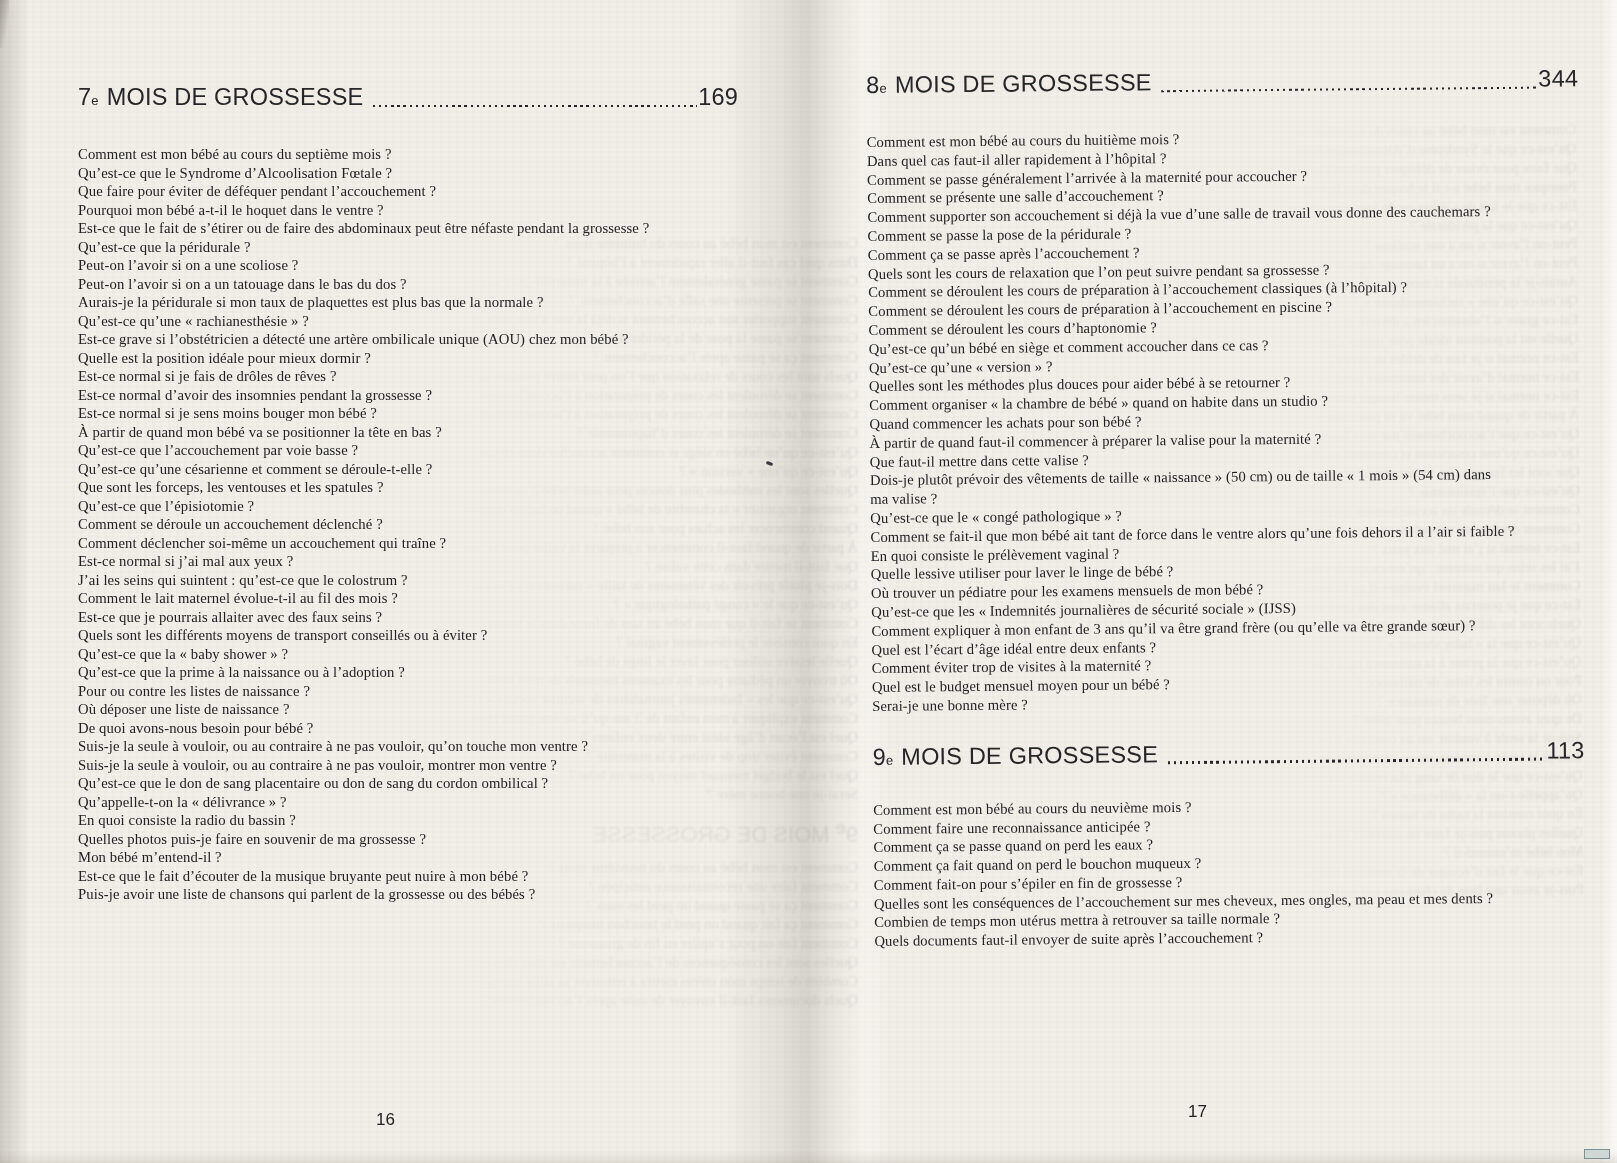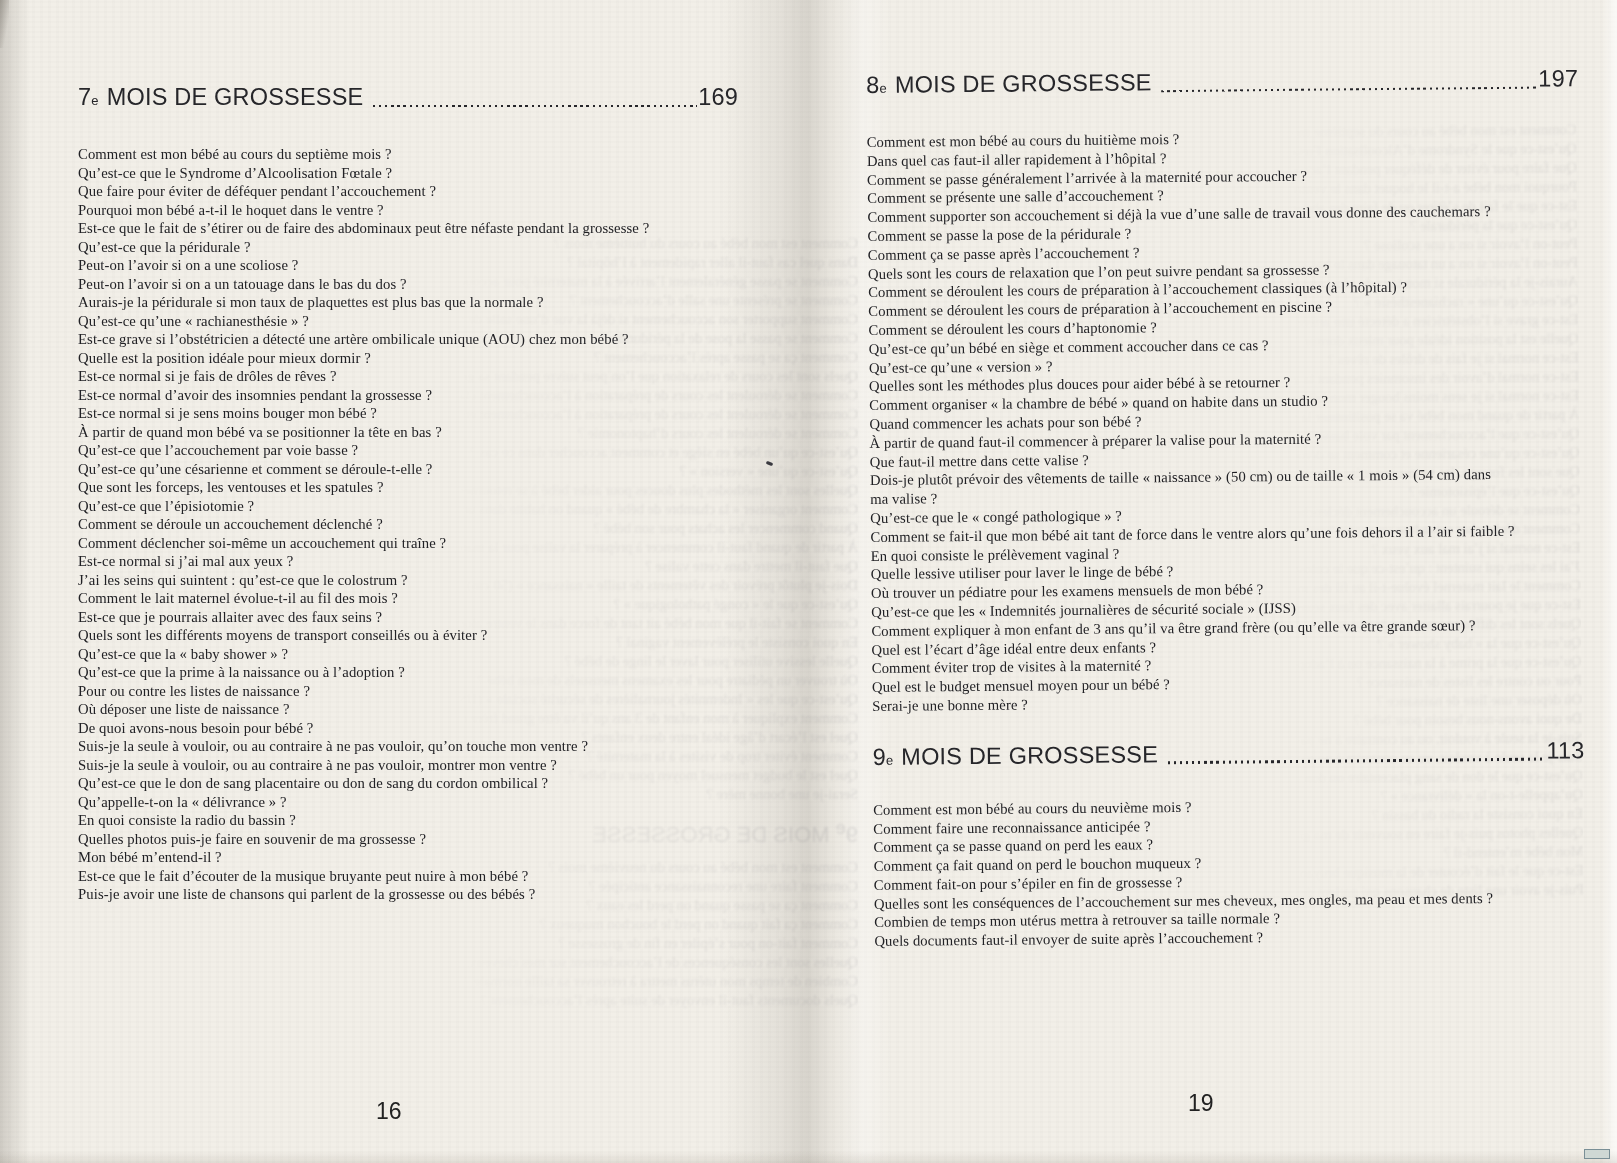--- a/index.html
+++ b/index.html
@@ -65,21 +65,21 @@
     font-size:14.7px;color:var(--ink);letter-spacing:.1px;
   }
   .page-left .q-list{line-height:18.5px;}
   .page-right .q-list{line-height:18.8px;}
   .page-right .q-list.last{margin-top:30px;}
   .q{white-space:pre-line;}
 
   .folio{
     position:absolute;
     font-family:"Liberation Sans",sans-serif;
-    font-size:23px;color:#222;
+    font-size:17px;color:#222;margin-top:12px;
   }
   .folio-left{left:376px;top:1098px;}
   .folio-right{left:1188px;top:1090px;}
 
   
   .ghost-wrap{
     position:absolute;pointer-events:none;overflow:hidden;
     color:var(--ghost);font-family:"Liberation Serif",serif;
     font-size:14.5px;line-height:19px;filter:blur(.8px);
   }
@@ -261,21 +261,21 @@
             <div class="gline">Puis-je avoir une liste de chansons qui parlent de la grossesse ou des bébés ?</div>
           </div>
       </div>
     </div>
 
     <header class="toc-line">
       <span class="toc-num">8</span>
         <sup class="toc-sup">e</sup>
       <span class="toc-title">MOIS DE GROSSESSE</span>
       <span class="leader"></span>
-      <span class="pageref">197</span>
+      <span class="pageref">344</span>
     </header>
 
     <div class="q-list">
         <div class="q">Comment est mon bébé au cours du huitième mois ?</div>
         <div class="q">Dans quel cas faut-il aller rapidement à l’hôpital ?</div>
         <div class="q">Comment se passe généralement l’arrivée à la maternité pour accoucher ?</div>
         <div class="q">Comment se présente une salle d’accouchement ?</div>
         <div class="q">Comment supporter son accouchement si déjà la vue d’une salle de travail vous donne des cauchemars ?</div>
         <div class="q">Comment se passe la pose de la péridurale ?</div>
         <div class="q">Comment ça se passe après l’accouchement ?</div>
@@ -319,14 +319,14 @@
         <div class="q">Comment ça se passe quand on perd les eaux ?</div>
         <div class="q">Comment ça fait quand on perd le bouchon muqueux ?</div>
         <div class="q">Comment fait-on pour s’épiler en fin de grossesse ?</div>
         <div class="q">Quelles sont les conséquences de l’accouchement sur mes cheveux, mes ongles, ma peau et mes dents ?</div>
         <div class="q">Combien de temps mon utérus mettra à retrouver sa taille normale ?</div>
         <div class="q">Quels documents faut-il envoyer de suite après l’accouchement ?</div>
       </div>
   </section>
 
   <div class="folio folio-left">16</div>
-  <div class="folio folio-right">19</div>
+  <div class="folio folio-right">17</div>
 </div>
 
 </body></html>

